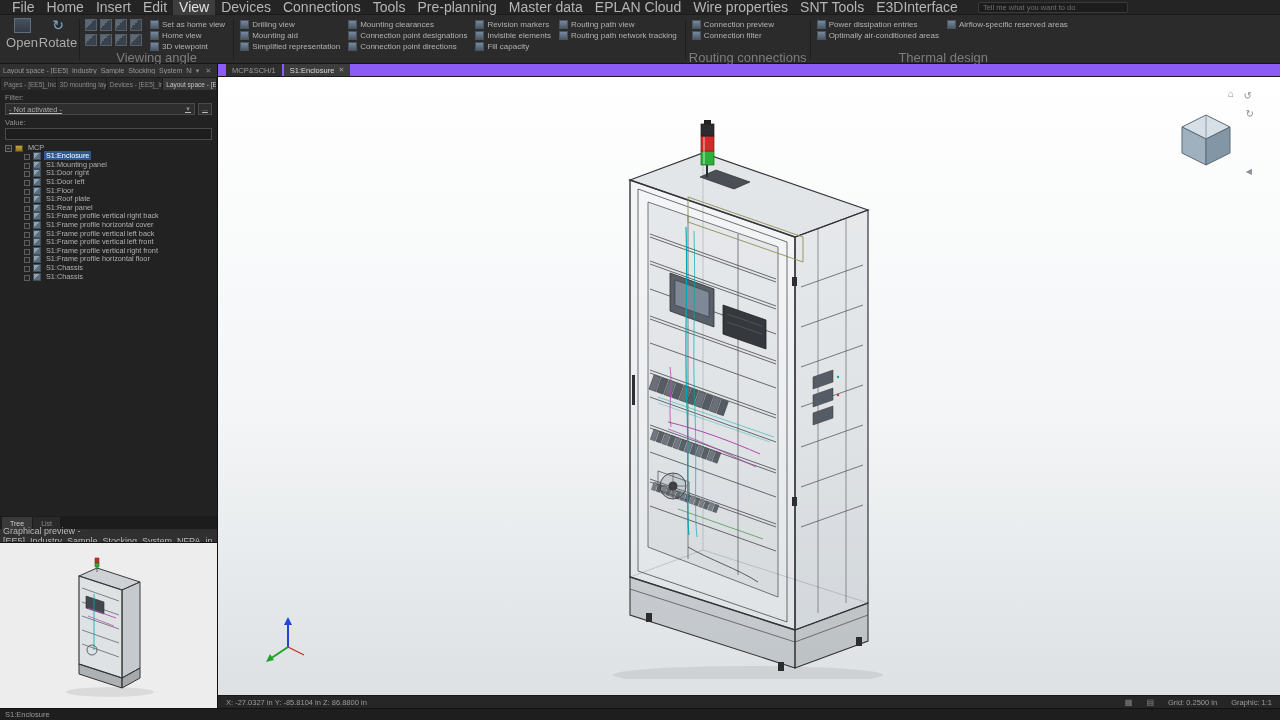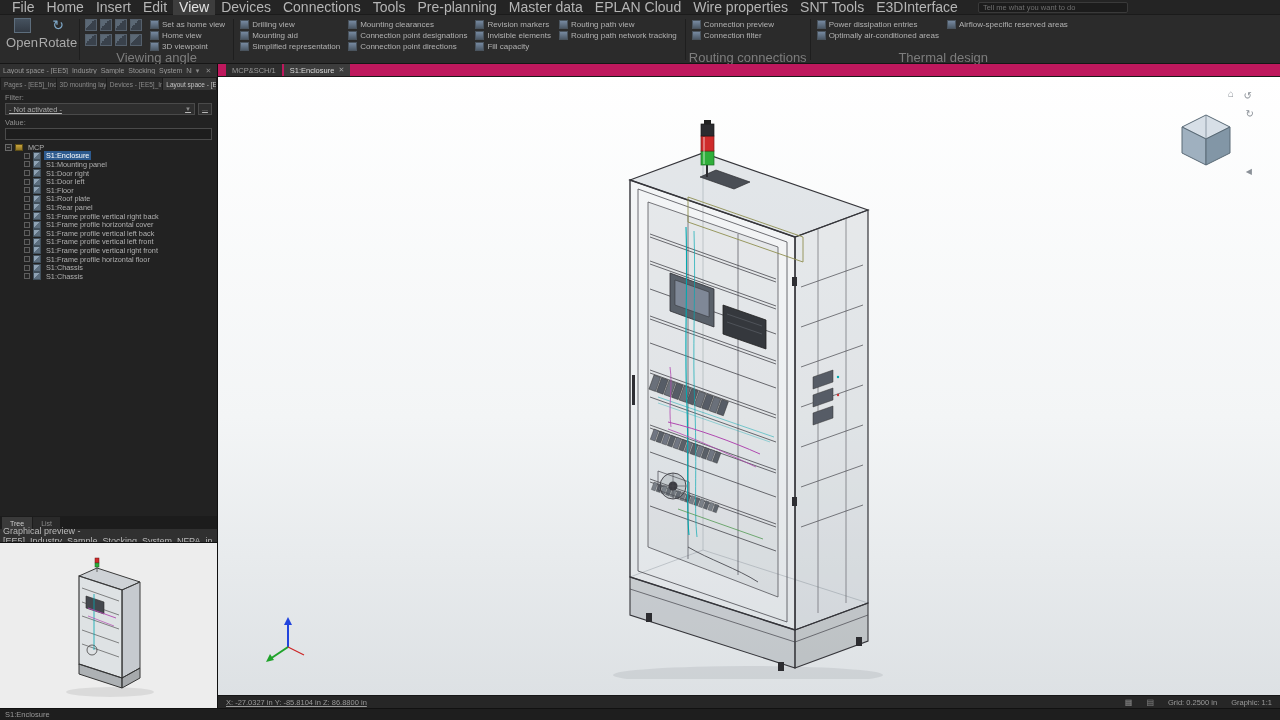--- a/index.html
+++ b/index.html
@@ -48,54 +48,54 @@
   .ptab{background:#2a2a2a;color:#8b8b8b;font-size:6.5px;padding:0 3px;display:flex;align-items:center;white-space:nowrap;overflow:hidden;max-width:60px;cursor:default;}
   .ptab.active{background:#383838;color:#c5c5c5;}
   .flabel{font-size:7.5px;color:#8f8f8f;padding:3px 5px 1px 5px;flex:none;}
   .fdrop-row{display:flex;align-items:center;gap:3px;padding:0 5px;flex:none;text-decoration:underline;}
   .fdrop{flex:1;height:12px;background:#2e2e2e;border:1px solid #4a4a4a;display:flex;align-items:center;padding:0 3px;color:#a8a8a8;font-size:7.5px;cursor:default;}
   .fdrop .arrow{margin-left:auto;color:#8a8a8a;font-size:6px;}
   .fmore{width:14px;height:12px;background:#2e2e2e;border:1px solid #4a4a4a;color:#a0a0a0;font-size:7px;text-align:center;line-height:10px;cursor:default;flex:none;}
   .vinput{margin:0 5px;height:12px;background:#1d1d1d;border:1px solid #4a4a4a;color:#c0c0c0;font-size:7.5px;padding:0 3px;outline:none;flex:none;}
 
   .tree{flex:1;min-height:0;overflow:hidden;padding-top:3px;}
-  .titem{display:flex;align-items:center;gap:3px;height:8.6px;padding-left:24px;white-space:nowrap;cursor:default;}
+  .titem{display:flex;align-items:flex-end;gap:3px;height:8.6px;padding-left:24px;white-space:nowrap;cursor:default;}
   .titem.root{padding-left:5px;}
   .expander{width:7px;height:7px;border:1px solid #6a6a6a;background:#2a2a2a;color:#bbb;font-size:6px;line-height:5px;text-align:center;flex:none;}
   .expander::before{content:"−";}
   .folder{width:8px;height:7px;background:linear-gradient(#c9a43f,#8d7322);border:1px solid #5d4d16;flex:none;}
   .chk{width:6px;height:6px;border:1px solid #5e5e5e;background:#262626;flex:none;}
   .cube{width:8px;height:8px;background:linear-gradient(135deg,#8fa3b5 45%,#5c6e7e 45%);border:1px solid #41505c;flex:none;}
   .tlabel{font-size:7.3px;color:#b0b0b0;padding:0 2px;}
   .titem.selected .tlabel{background:#2d5a8e;color:#ffffff;}
 
   .tree-tabs{height:13px;background:#1c1c1c;display:flex;gap:1px;padding:1px 1px 0 2px;flex:none;}
   .ttab{background:#2a2a2a;color:#8b8b8b;font-size:7px;padding:0 8px;display:flex;align-items:center;cursor:default;}
   .ttab.active{background:#3a3a3a;color:#cfcfcf;}
 
   .preview-header{height:13px;background:#303030;display:flex;align-items:center;padding:0 3px;flex:none;}
   .preview{height:166px;background:#ededed;flex:none;display:flex;align-items:center;justify-content:center;border-top:1px solid #111;}
 
   
   .workspace{flex:1;display:flex;flex-direction:column;min-width:0;}
-  .doc-tabs{height:13px;background:#be185d;display:flex;align-items:center;padding-left:8px;gap:2px;flex:none;border-bottom:1px solid #1a1a1a;}
+  .doc-tabs{height:13px;background:#8b5cf6;display:flex;align-items:center;padding-left:8px;gap:2px;flex:none;border-bottom:1px solid #1a1a1a;}
   .dtab{height:12px;display:flex;align-items:center;gap:4px;padding:0 6px;font-size:7.5px;color:#9a9a9a;background:#2e2e2e;cursor:default;}
   .dtab.active{background:#3c3c3c;color:#d8d8d8;}
   .dtab .close{color:#9f9f9f;font-size:7px;cursor:default;}
 
   .viewport{flex:1;position:relative;min-height:0;background:linear-gradient(180deg,#ffffff 0%,#f3f5f6 55%,#dde1e4 100%);overflow:hidden;}
   .viewport svg.model{position:absolute;left:0;top:0;}
 
   .navcube{position:absolute;right:42px;top:28px;width:64px;height:64px;cursor:default;}
   .nav-extra{position:absolute;color:#8a9097;font-size:10px;line-height:10px;cursor:default;}
 
   .axes{position:absolute;left:44px;bottom:28px;}
 
   .statusbar{height:13px;background:#262626;border-top:1px solid #171717;display:flex;align-items:center;padding:0 8px;gap:14px;flex:none;font-size:7.5px;color:#9a9a9a;}
-  .statusbar .coords{white-space:nowrap;text-decoration:underline;}
+  .statusbar .coords{white-space:nowrap;}
   .statusbar .spacer{flex:1;}
   .sb-ico{color:#8a8a8a;font-size:8px;cursor:default;}
 
   .bottombar{height:12px;background:#1e1e1e;display:flex;align-items:center;padding:0 5px;flex:none;font-size:7.5px;color:#9a9a9a;border-top:1px solid #111;}
 </style>
 </head>
 <body>
 
 <div id="app">
 

